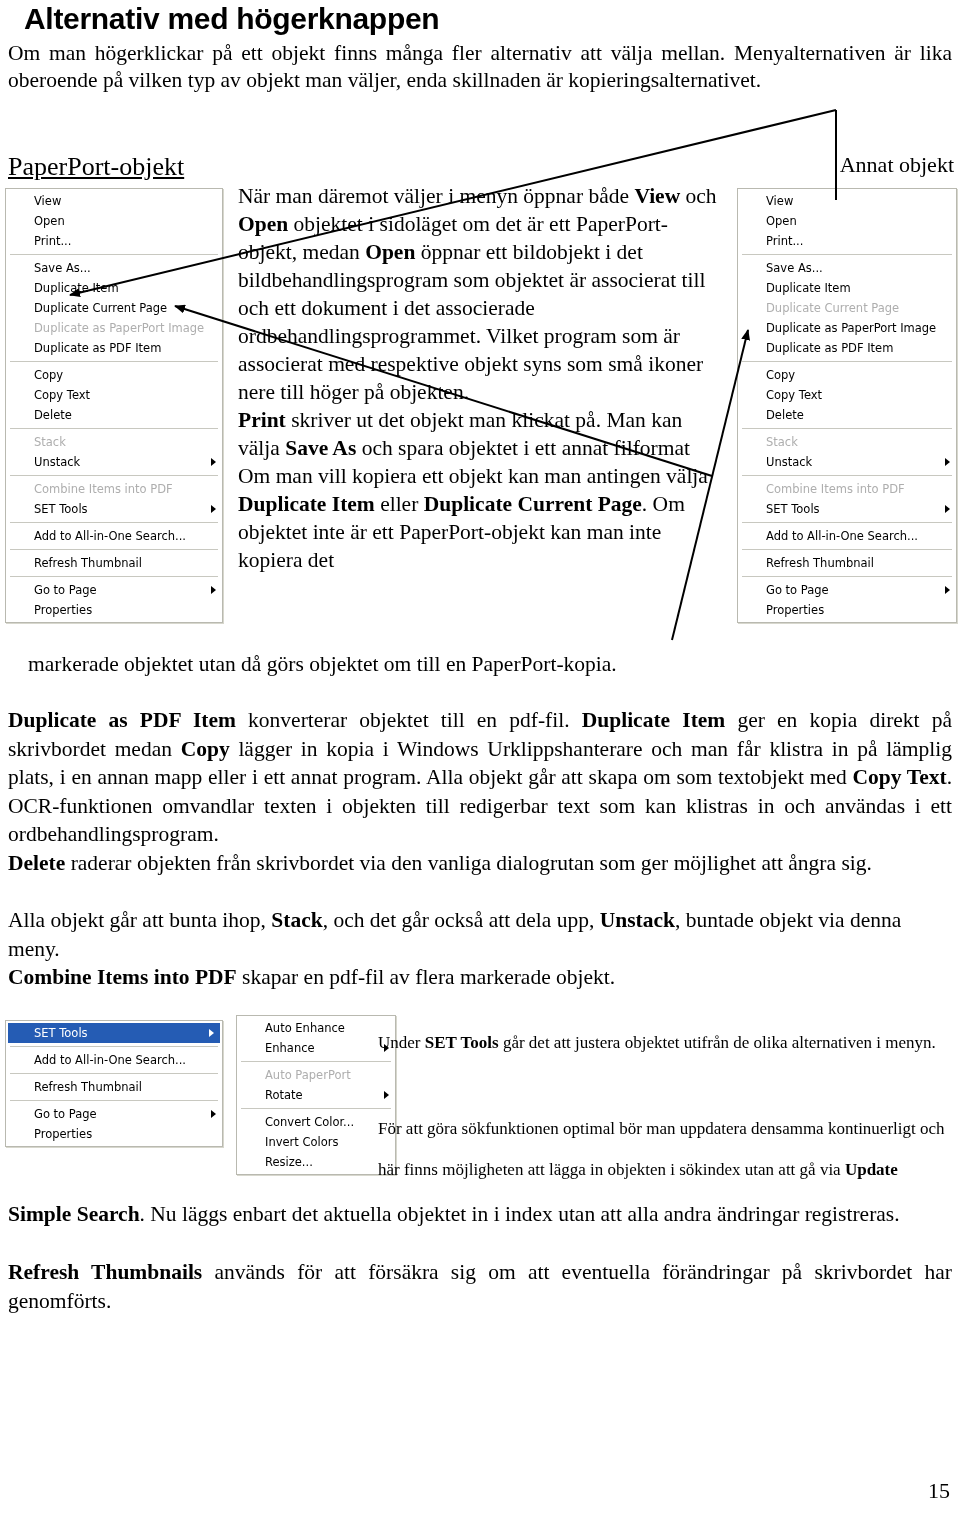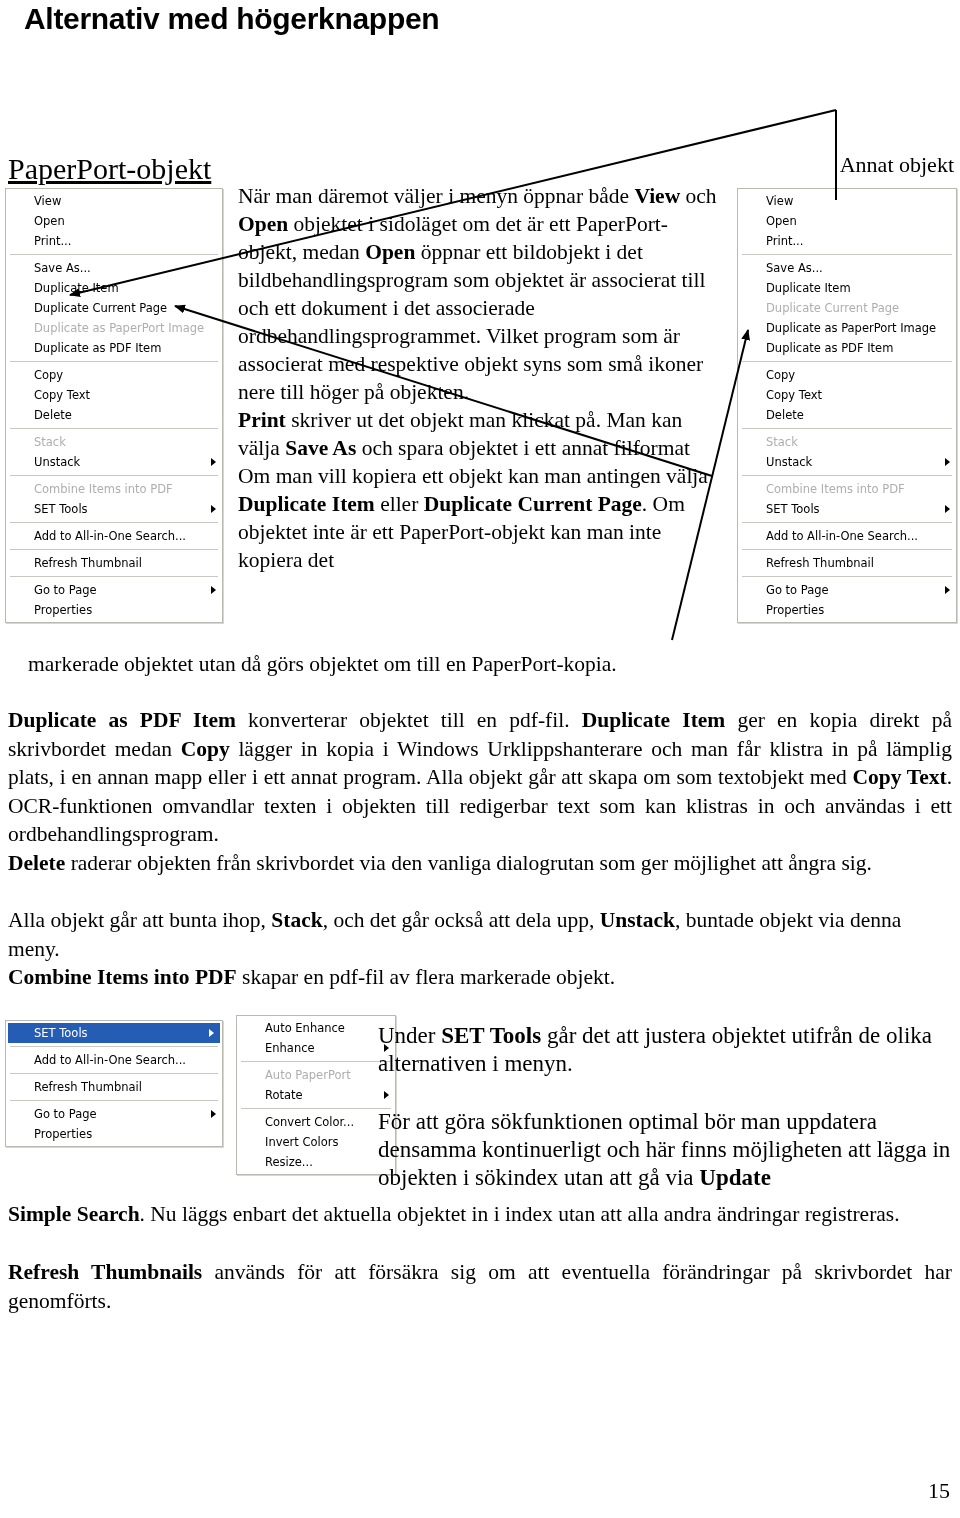--- a/index.html
+++ b/index.html
@@ -17,21 +17,21 @@
     position:absolute; left:24px; top:2px;
     font-family:"Liberation Sans", sans-serif;
     font-weight:bold; font-size:30px; letter-spacing:-0.3px;
   }
   .intro{
     position:absolute; left:8px; top:40px; width:944px;
     font-size:21.5px; line-height:27px; text-align:justify;
   }
   .lbl-left{
     position:absolute; left:8px; top:152px;
-    font-size:30px; text-decoration:underline;
+    font-size:26px; text-decoration:underline;
   }
   .lbl-right{
     position:absolute; right:6px; top:152px;
     font-size:22px; white-space:nowrap;
   }
 
   .midtext{
     position:absolute; left:238px; top:182px; width:480px;
     font-size:21.5px; line-height:28px;
   }
@@ -44,21 +44,21 @@
 
   .body-block{
     position:absolute; left:8px; width:944px;
     font-size:21.5px; line-height:28.5px; text-align:justify;
   }
   .body-block p{margin:0;}
   .no-justify{text-align:left;}
 
   .right-col{
     position:absolute; left:378px; width:574px;
-    font-size:23px; line-height:28px;
+    font-size:17px; line-height:41px;
   }
   .right-col p{margin:0;}
 
   .pagenum{
     position:absolute; right:10px; bottom:14px;
     font-size:22px;
     text-align:right;
   }
 
   
@@ -107,20 +107,21 @@
   
   .overlay{position:absolute;left:0;top:0;width:960px;height:1518px;pointer-events:none;}
 </style>
 </head>
 <body>
 
 <div class="page">
 
   <div class="h1">Alternativ med högerknappen</div>
 
+  <div class="intro">Om man högerklickar på ett objekt finns många fler alternativ att välja mellan. Menyalternativen är lika oberoende på vilken typ av objekt man väljer, enda skillnaden är kopieringsalternativet.</div>
 
   <div class="lbl-left">PaperPort-objekt</div>
   <div class="lbl-right">Annat objekt</div>
 
   <div class="menu" id="menu-left">
       <div class="mi"><span>View</span></div>
       <div class="mi"><span>Open</span></div>
       <div class="mi"><span>Print...</span></div>
       <div class="sep"></div>
       <div class="mi"><span>Save As...</span></div>

